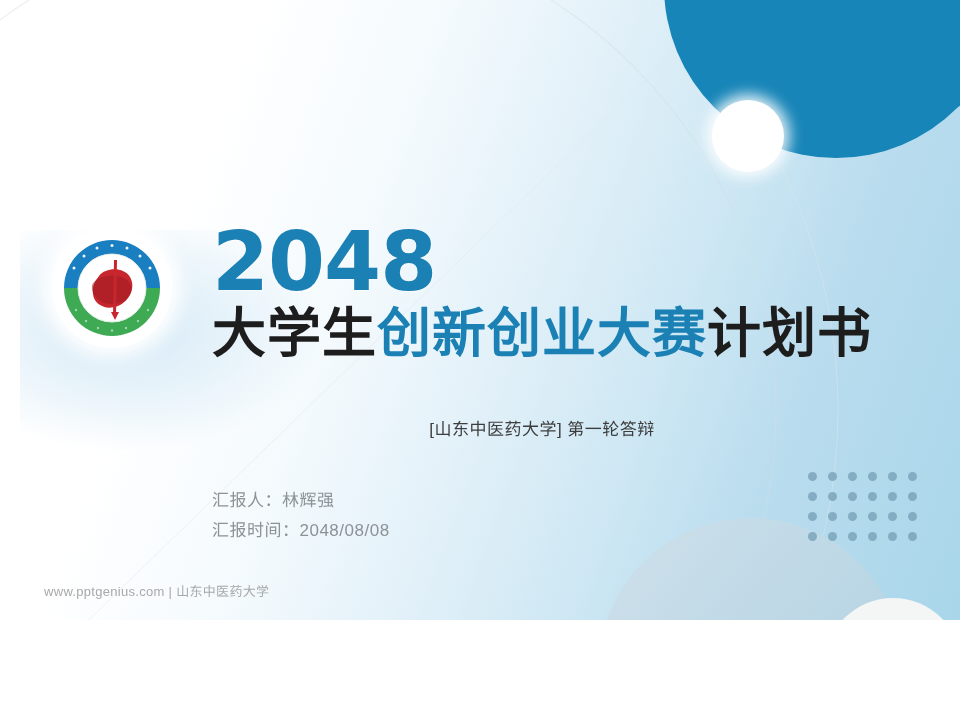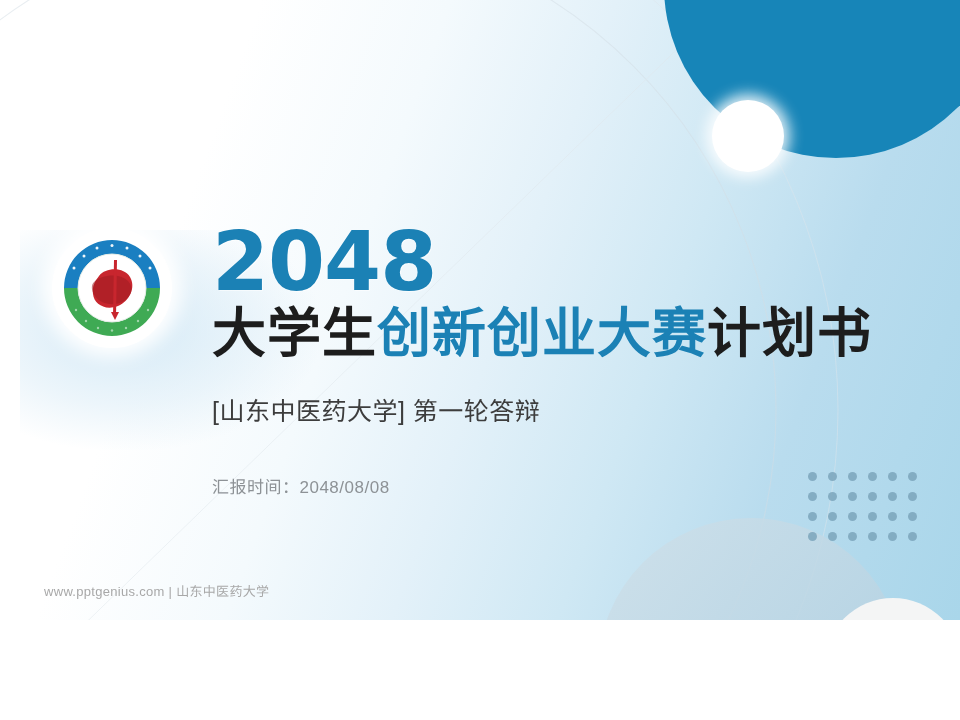--- a/index.html
+++ b/index.html
@@ -112,25 +112,26 @@
     line-height: 1.05;
     font-weight: bold;
     letter-spacing: 1px;
     white-space: nowrap;
     font-family: "DejaVu Sans", "Liberation Sans", sans-serif;
   }
   #headline .seg-dark { color: #1d1d1d; }
   #headline .seg-blue { color: #1b81b5; margin-top: 34px; }
 
   #subtitle {
-    margin-top: 28px;
-    font-size: 25px;
+    margin-top: 52px;
+    font-size: 17px;
     color: #3d3d3d;
     letter-spacing: .5px;
     white-space: nowrap;
+    text-align: center;
   }
 
   #meta {
     margin-top: 46px;
     font-size: 17px;
     line-height: 1.75;
     color: #8d9296;
     letter-spacing: .5px;
   }
 
@@ -231,20 +232,21 @@
 
     <div id="year">2048</div>
 
     <div id="headline">
       <span class="seg-dark" style="color: rgb(29, 29, 29);">大学生</span><span class="seg-blue" style="color: rgb(27, 129, 181);">创新创业大赛</span><span class="seg-dark" style="color: rgb(29, 29, 29);">计划书</span>
     </div>
 
     <div id="subtitle">[山东中医药大学] 第一轮答辩</div>
 
     <div id="meta">
+      <div>汇报人：林辉强</div>
       <div>汇报时间：2048/08/08</div>
     </div>
 
   </div>
 
   <div id="footer">www.pptgenius.com | 山东中医药大学</div>
 
 </div>
 
 </body></html>

